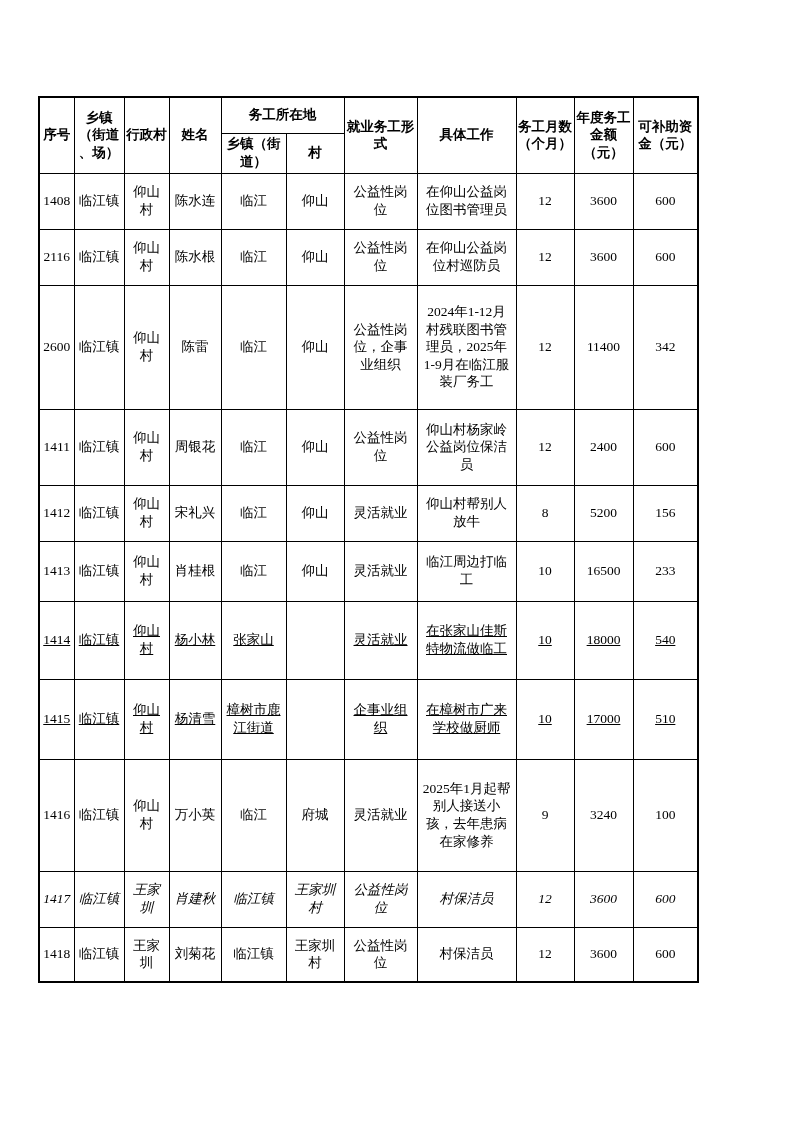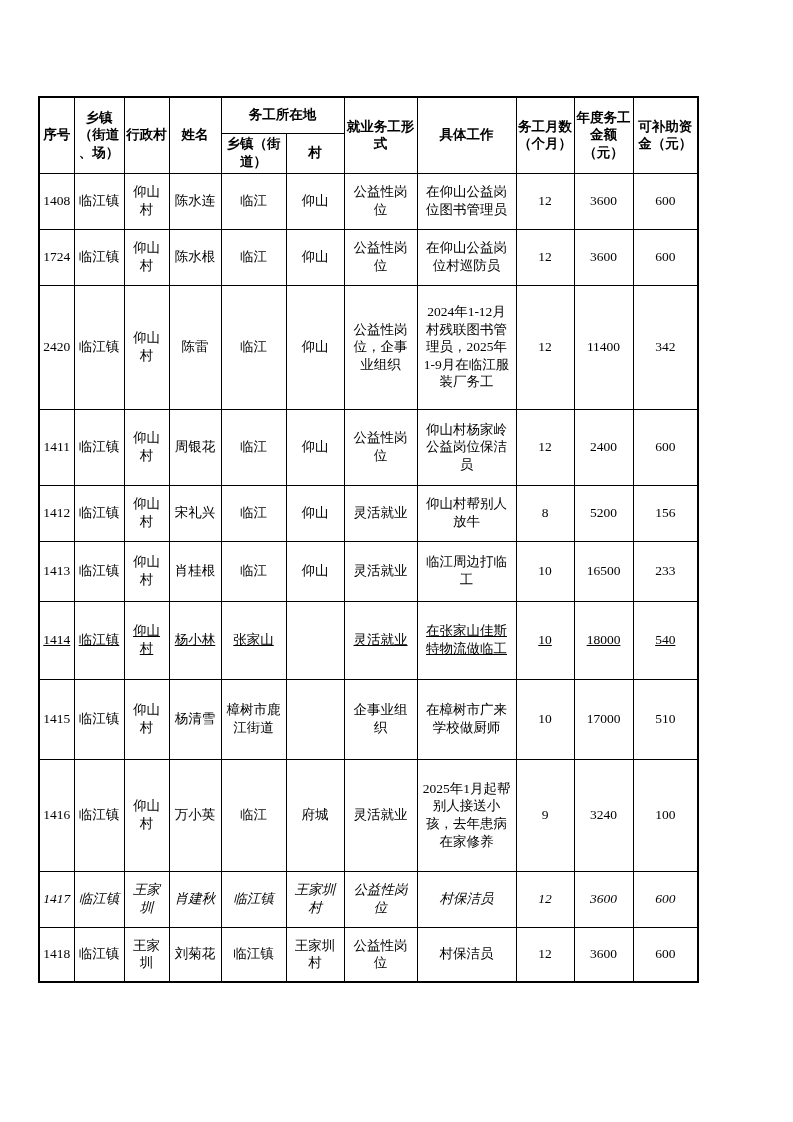--- a/index.html
+++ b/index.html
@@ -98,34 +98,34 @@
           <td>陈水连</td>
           <td>临江</td>
           <td>仰山</td>
           <td>公益性岗位</td>
           <td>在仰山公益岗位图书管理员</td>
           <td>12</td>
           <td>3600</td>
           <td>600</td>
         </tr>
         <tr style="height: 56px;">
-          <td>1724</td>
+          <td>2116</td>
           <td>临江镇</td>
           <td>仰山村</td>
           <td>陈水根</td>
           <td>临江</td>
           <td>仰山</td>
           <td>公益性岗位</td>
           <td>在仰山公益岗位村巡防员</td>
           <td>12</td>
           <td>3600</td>
           <td>600</td>
         </tr>
         <tr style="height: 124px;">
-          <td>2420</td>
+          <td>2600</td>
           <td>临江镇</td>
           <td>仰山村</td>
           <td>陈雷</td>
           <td>临江</td>
           <td>仰山</td>
           <td>公益性岗位，企事业组织</td>
           <td>2024年1-12月村残联图书管理员，2025年1-9月在临江服装厂务工</td>
           <td>12</td>
           <td>11400</td>
           <td>342</td>
@@ -175,21 +175,21 @@
           <td>仰山村</td>
           <td>杨小林</td>
           <td>张家山</td>
           <td></td>
           <td>灵活就业</td>
           <td>在张家山佳斯特物流做临工</td>
           <td>10</td>
           <td>18000</td>
           <td>540</td>
         </tr>
-        <tr style="height: 80px;">
+        <tr style="height: 80px; text-decoration: underline;">
           <td>1415</td>
           <td>临江镇</td>
           <td>仰山村</td>
           <td>杨清雪</td>
           <td>樟树市鹿江街道</td>
           <td></td>
           <td>企事业组织</td>
           <td>在樟树市广来学校做厨师</td>
           <td>10</td>
           <td>17000</td>

